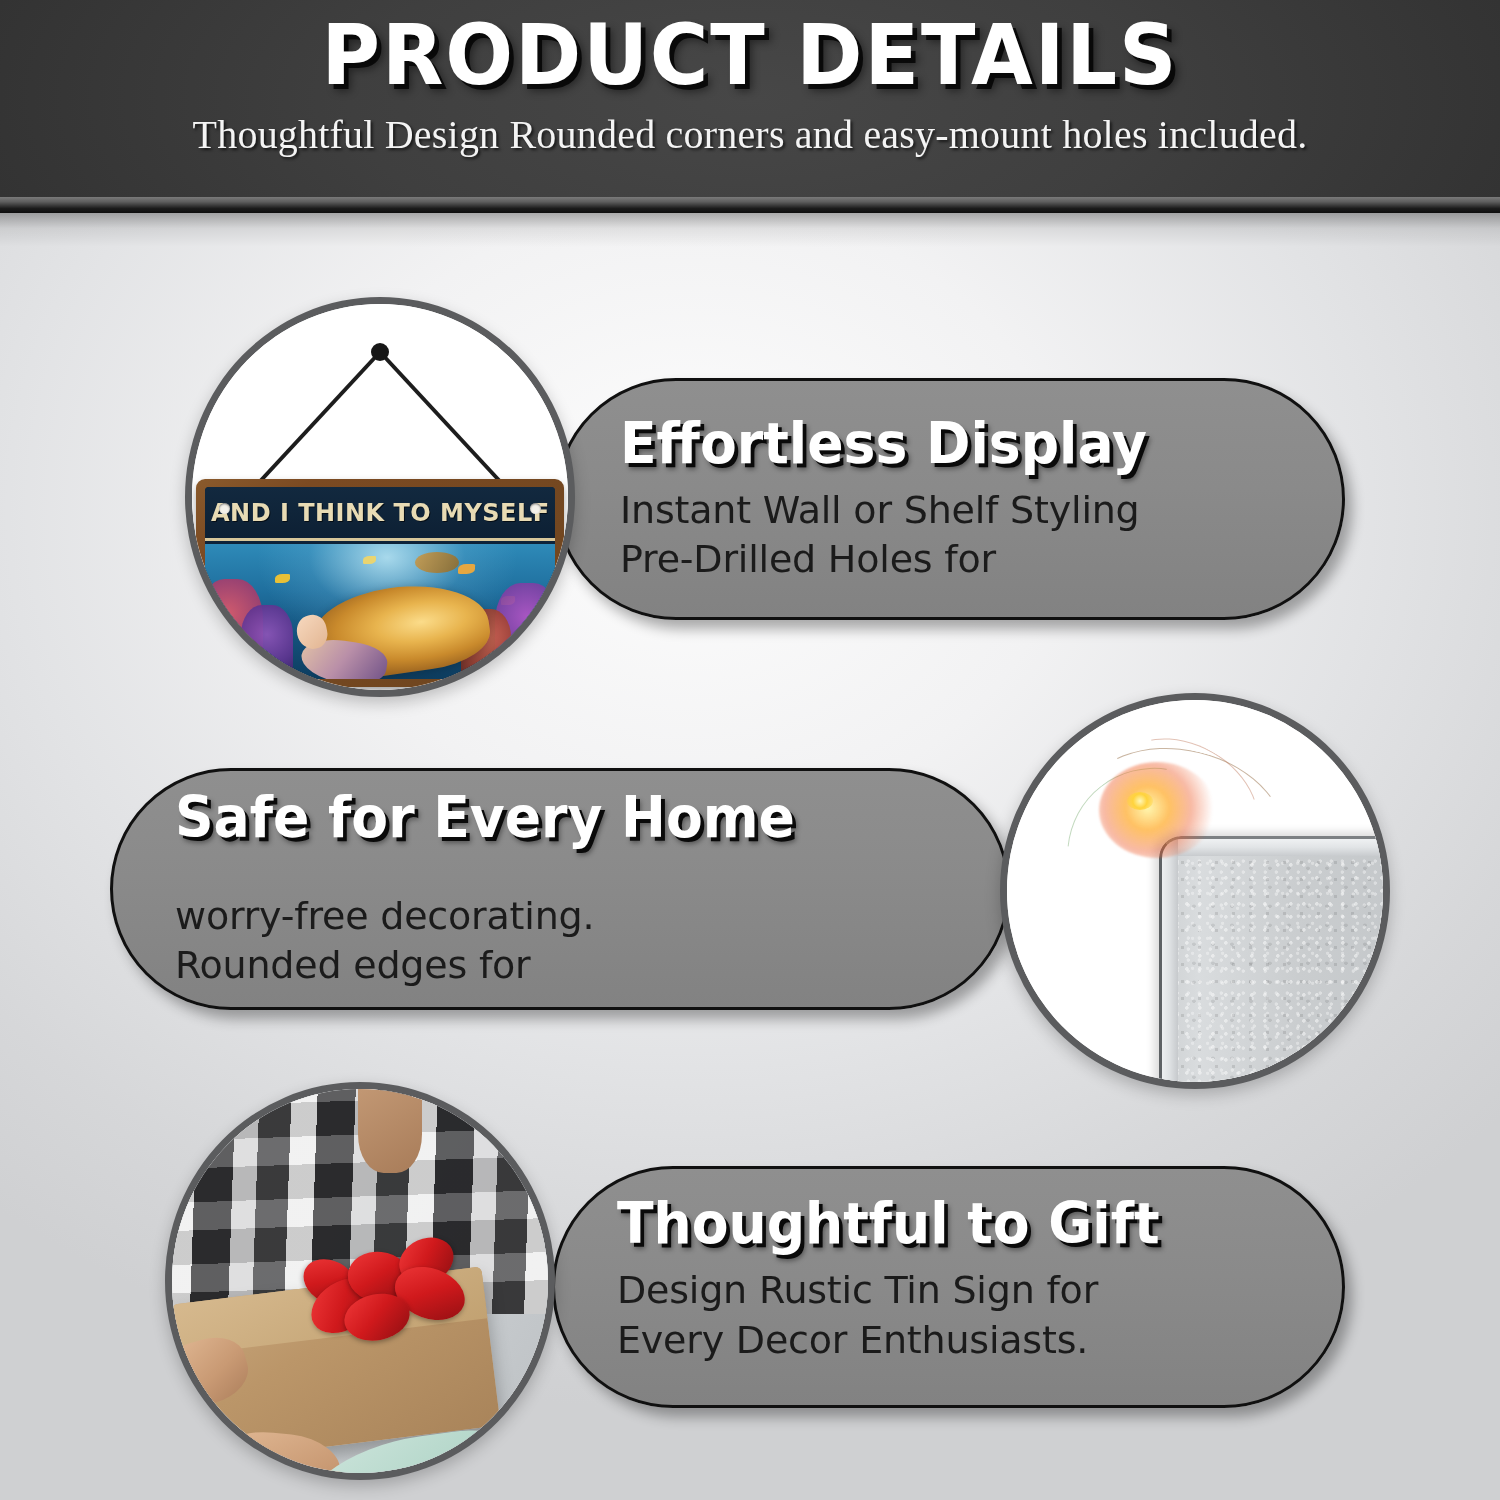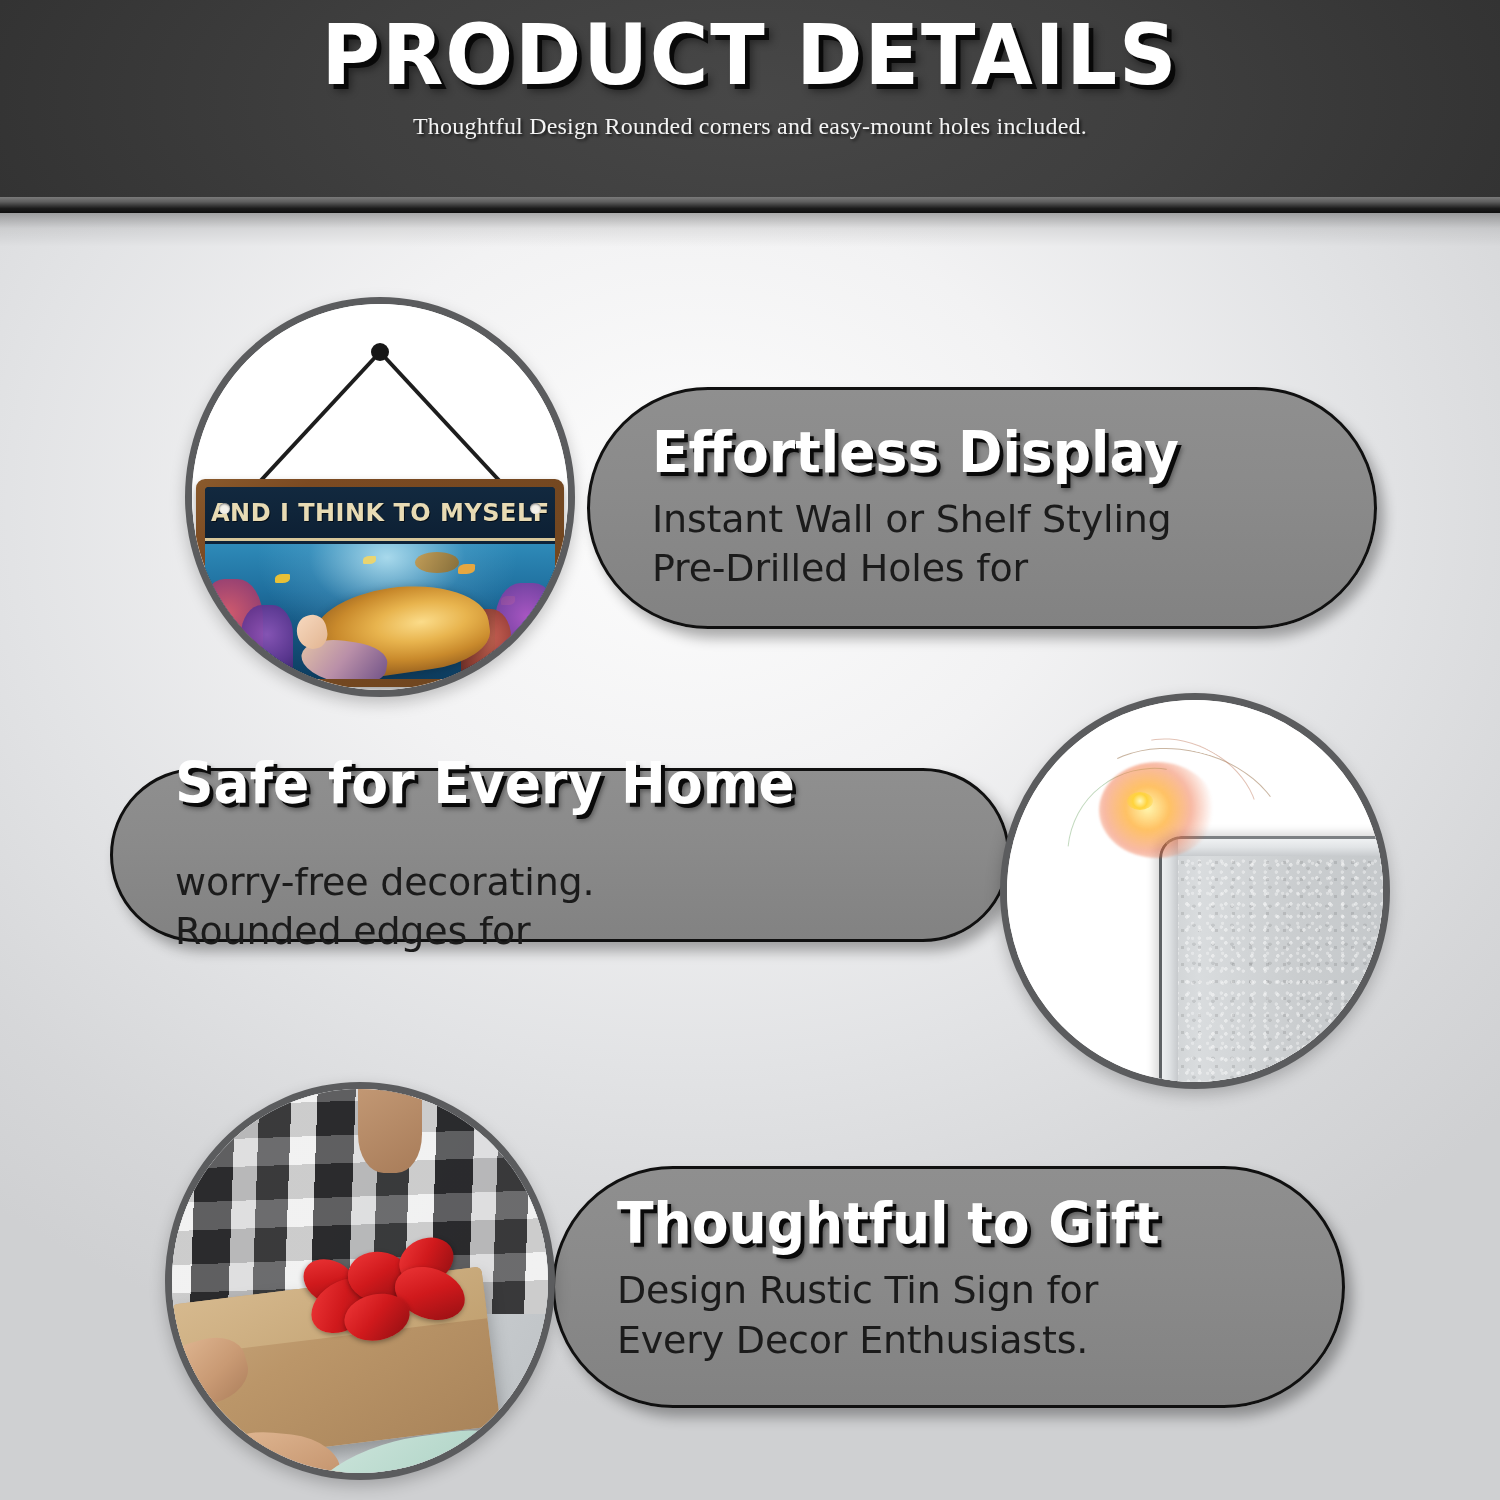--- a/index.html
+++ b/index.html
@@ -42,21 +42,21 @@
     color:#ffffff;
     transform:scaleX(0.95);
     text-shadow:
       5px 5px 0 rgba(0,0,0,0.78),
       7px 7px 9px rgba(0,0,0,0.45);
     white-space:nowrap;
   }
   .header-subtitle {
     margin-top:16px;
     font-family:"Liberation Serif", serif;
-    font-size:24px;
+    font-size:40px;
     line-height:1.1;
     color:#f4f4f4;
     letter-spacing:0.2px;
     text-shadow:2px 2px 3px rgba(0,0,0,0.65);
     white-space:nowrap;
   }
   .header-edge {
     position:absolute; left:0; bottom:0;
     width:100%; height:16px;
     background:linear-gradient(to bottom, #7a7a7a 0%, #5e5e5e 30%, #1b1b1b 72%, #0e0e0e 100%);
@@ -360,21 +360,21 @@
     <div class="header-inner">
       <div class="header-title">PRODUCT DETAILS</div>
       <div class="header-subtitle">Thoughtful Design Rounded corners and easy-mount holes included.</div>
     </div>
     <div class="header-edge"></div>
   </div>
   <div class="header-glow"></div>
 
   <div class="row">
 
-    <div class="pill" style="left:587px; top:378px; width:790px; height:242px; padding:0 70px 0 62px;margin-top:9px;">
+    <div class="pill" style="left:555px; top:378px; width:790px; height:242px; padding:0 70px 0 62px;">
       <div class="pill-head">Effortless Display</div>
       <div class="pill-sub">
         <span>Instant Wall or Shelf Styling</span>
         <span>Pre-Drilled Holes for</span>
       </div>
     </div>
 
     <div class="circ" style="left:185px; top:297px; width:390px; height:400px;">
       <div class="circ-inner ph-sign">
         <svg class="sign-cord" viewBox="0 0 376 386" preserveAspectRatio="none">
@@ -405,21 +405,21 @@
               <div class="mer-head"></div>
             </div>
           </div>
         </div>
       </div>
     </div>
   </div>
 
   <div class="row">
 
-    <div class="pill" style="left:110px; top:768px; width:900px; height:174px; padding:0 70px 0 62px;gap:32px;">
+    <div class="pill" style="left:110px; top:768px; width:900px; height:242px; padding:0 70px 0 62px;gap:32px;">
       <div class="pill-head">Safe for Every Home</div>
       <div class="pill-sub">
         <span>worry-free decorating.</span>
         <span>Rounded edges for</span>
       </div>
     </div>
 
     <div class="circ" style="left:1000px; top:693px; width:390px; height:396px;">
       <div class="circ-inner ph-corner">
         <div class="arc a1"></div>

